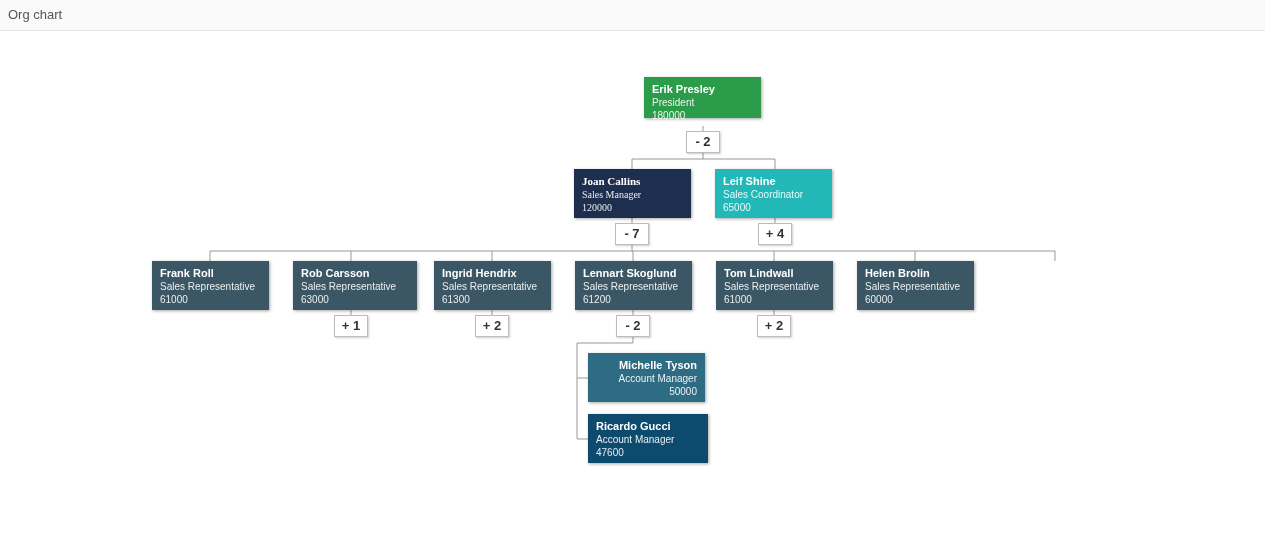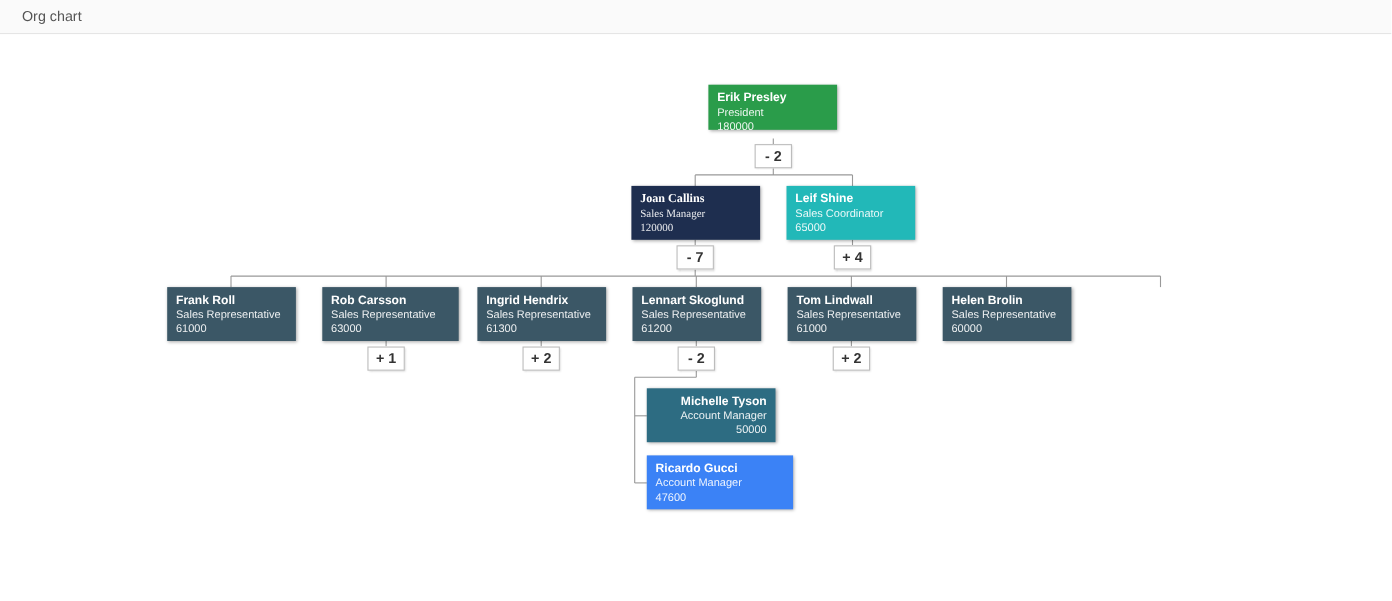--- a/index.html
+++ b/index.html
@@ -1,16 +1,16 @@
 <!DOCTYPE html>
 <html><head>
 <meta charset="utf-8">
 <style>
   html,body{margin:0;padding:0;width:1265px;height:546px;background:#fff;font-family:"Segoe UI",Arial,sans-serif;}
-  .header{height:30px;line-height:30px;padding-left:20px;font-size:13px;color:#555;border-bottom:1px solid #e5e5e5;background:#fafafa;}
+  .header{height:30px;line-height:30px;padding-left:8px;font-size:13px;color:#555;border-bottom:1px solid #e5e5e5;background:#fafafa;}
   .canvas{position:relative;width:1265px;height:516px;overflow:hidden;}
   .node{position:absolute;box-sizing:border-box;padding:5px 8px;color:#fff;font-size:11px;line-height:1.3;box-shadow:1px 1px 3px rgba(0,0,0,.35);}
   .node .name{font-weight:700;}
   .node .role{font-size:10px;opacity:.9;}
   .node .value{font-size:10px;opacity:.9;}
   .toggle{position:absolute;box-sizing:border-box;width:34px;height:22px;background:#fff;border:1px solid #bcbcbc;text-align:center;font-size:13px;font-weight:700;color:#333;line-height:20px;box-shadow:1px 1px 2px rgba(0,0,0,.2);cursor:pointer;}
   line{stroke:#999;stroke-width:1;}
 </style>
 </head>
 <body>
@@ -115,19 +115,19 @@
     <div class="value">60000</div>
   </div>
 
 
   <div class="node" style="left:588px;top:322px;width:117px;height:49px;background:#2d6c82;text-align:right;">
     <div class="name">Michelle Tyson</div>
     <div class="role">Account Manager</div>
     <div class="value">50000</div>
   </div>
 
-  <div class="node" style="left:588px;top:383px;width:133px;height:49px;background:#3b82f6;">
+  <div class="node" style="left:588px;top:383px;width:120px;height:49px;background:#0c4a6e;">
     <div class="name">Ricardo Gucci</div>
     <div class="role">Account Manager</div>
     <div class="value">47600</div>
   </div>
 
 </div>
 
 </body></html>

